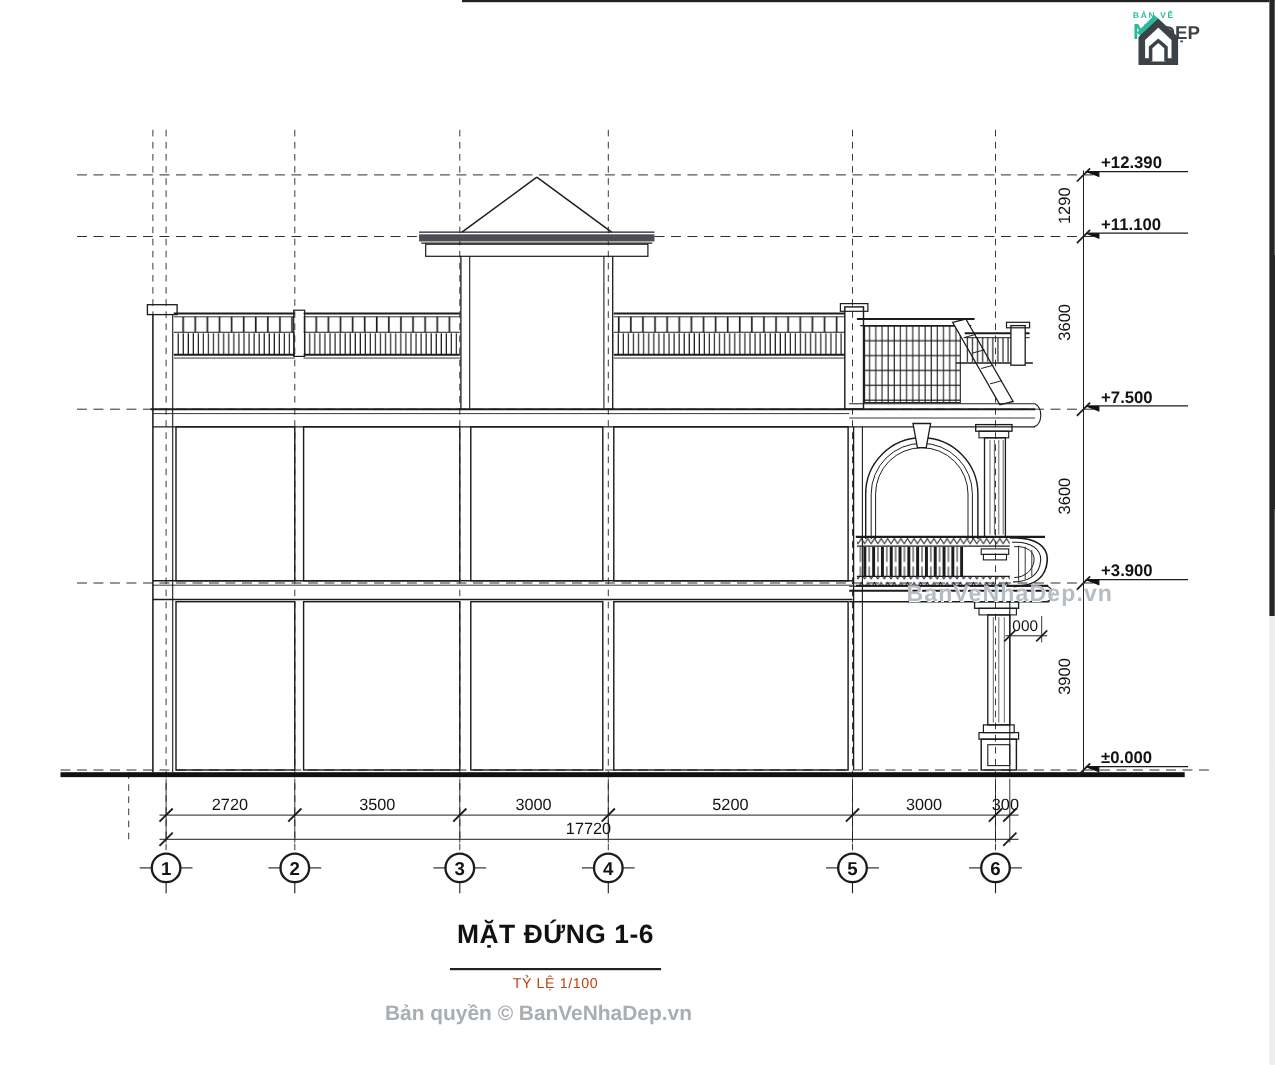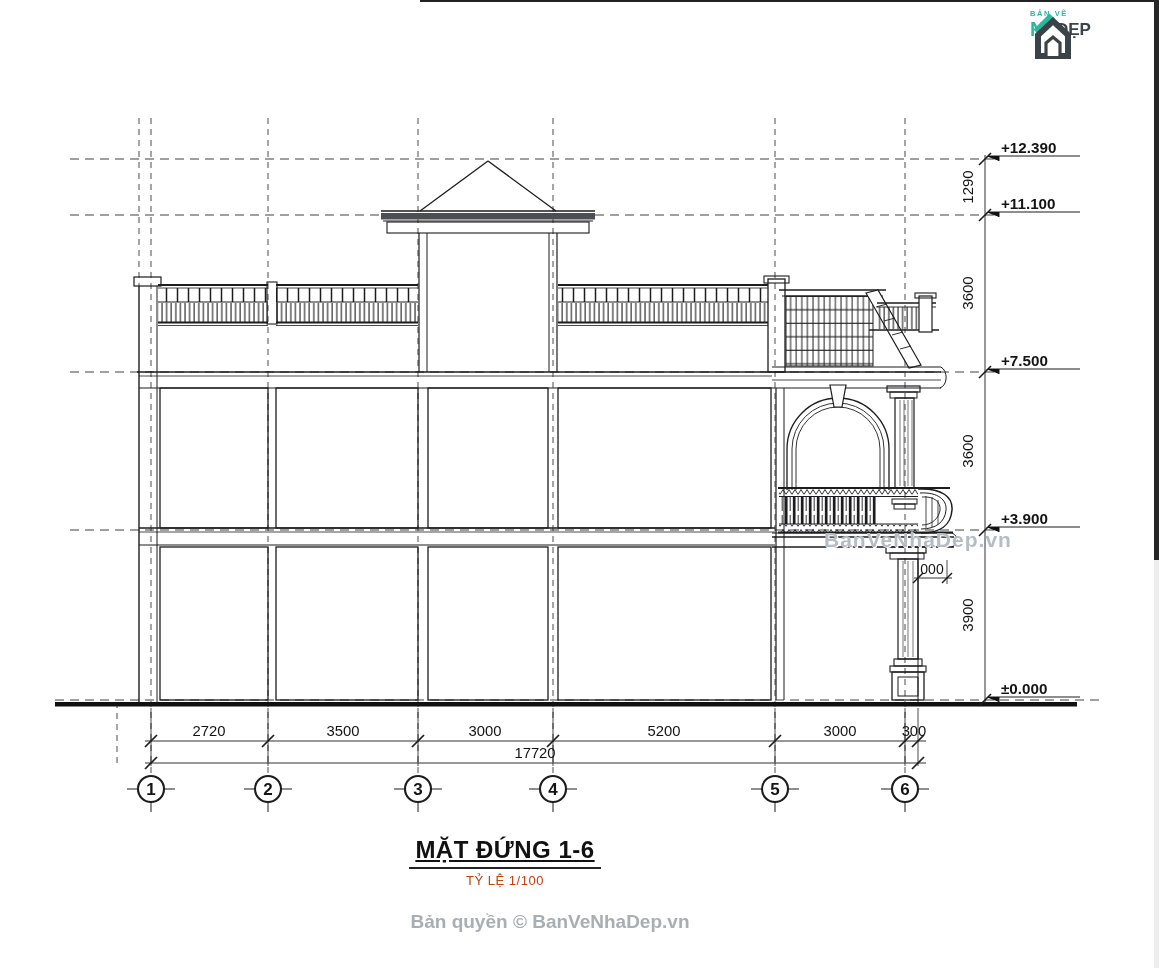--- a/index.html
+++ b/index.html
@@ -12,23 +12,23 @@
   .scroll-thumb{position:absolute;right:0;top:0;width:5px;height:560px;background:#262626;}
   .logo{position:absolute;left:1030px;top:9px;display:flex;align-items:flex-end;}
   .logo-col{display:flex;flex-direction:column;align-items:flex-start;margin-right:-7px;}
   .logo-top{font-size:7.5px;font-weight:700;letter-spacing:1.6px;color:#2bb99e;margin-bottom:1px;}
   .logo-main{font-size:20px;font-weight:800;letter-spacing:0.5px;color:#2bb99e;line-height:1;}
   .logo-suffix{font-size:17px;font-weight:700;color:#3b4248;line-height:1;margin-left:-5px;margin-bottom:1px;}
   .watermark{position:absolute;left:824px;top:516px;font-size:21px;font-weight:700;
              color:#b6bcc3;letter-spacing:1px;text-shadow:1px 1px 0 #ffffff;white-space:nowrap;margin-top:12px;}
   .titleblock{position:absolute;left:395px;top:836px;width:220px;text-align:center;}
   .drawing-title{display:inline-block;font-size:24px;font-weight:600;letter-spacing:0.5px;color:#111;
-                 border-bottom:2px solid #222;padding:0 6px 3px 6px;white-space:nowrap;text-decoration:underline;}
+                 border-bottom:2px solid #222;padding:0 6px 16px 6px;white-space:nowrap;}
   .drawing-scale{margin-top:4px;font-size:13px;letter-spacing:0.5px;color:#c2410c;}
-  .copyright{position:absolute;left:350px;top:911px;width:400px;text-align:center;font-size:19px;
+  .copyright{position:absolute;left:350px;top:911px;width:400px;font-size:19px;
              font-weight:700;color:#a9aeb3;text-shadow:1px 1px 0 #ffffff;white-space:nowrap;}
 </style>
 </head>
 <body>
 
 <div class="stage">
 
   <div class="topline"></div>
 
   <div class="logo">

